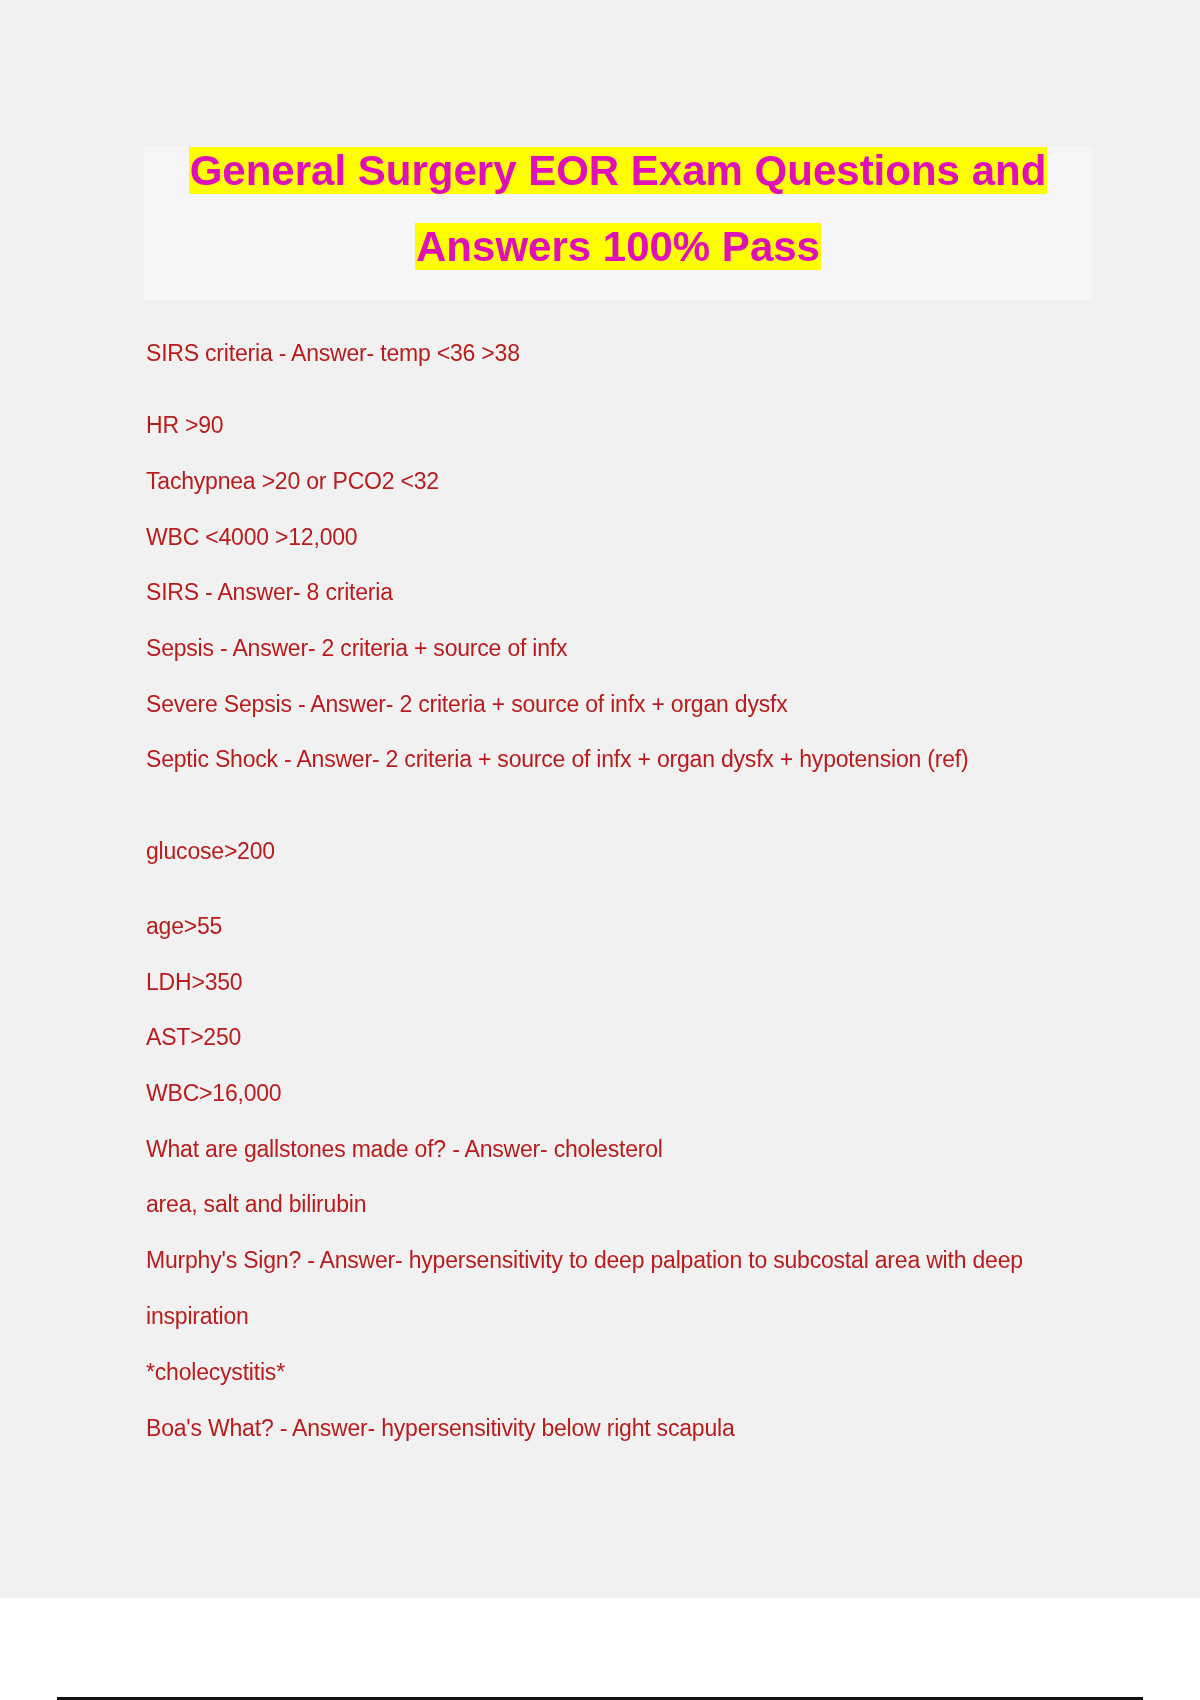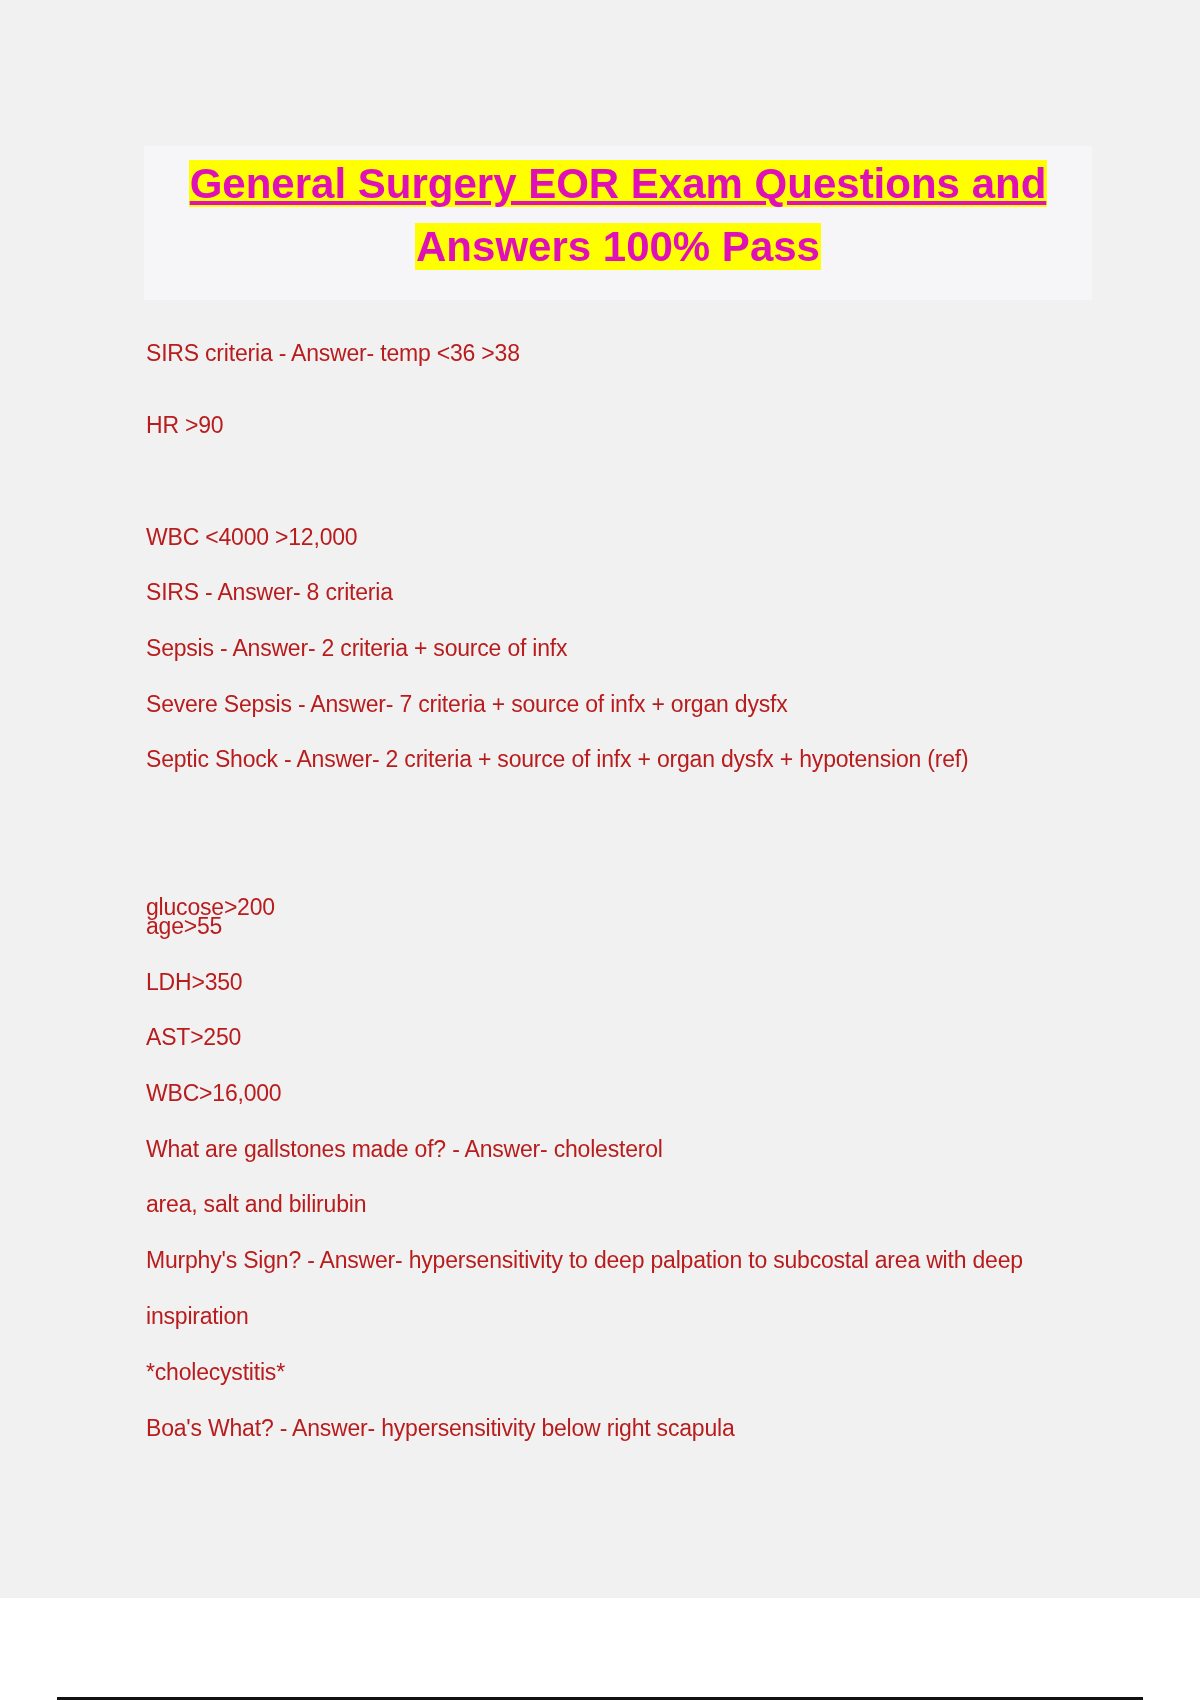--- a/index.html
+++ b/index.html
@@ -33,21 +33,21 @@
       text-align: center;
       font-weight: bold;
       font-size: 42px;
       line-height: 50px;
       color: #e010b8;
     }
     .title-line span {
       background: #ffff00;
       padding: 0 1px;
     }
-    .title-line.l1 { top: 13px; text-decoration: underline; }
+    .title-line.l1 { top: 0px; }
     .title-line.l2 { top: 76px; }
     .body-line {
       position: absolute;
       left: 146px;
       font-size: 23px;
       line-height: 30px;
       color: #b91c1c;
       white-space: nowrap;
       letter-spacing: -0.2px;
     }
@@ -64,26 +64,27 @@
 <body>
 
 <div class="page">
   <div class="title-box">
     <div class="title-line l1"><span>General Surgery EOR Exam Questions and</span></div>
     <div class="title-line l2"><span>Answers 100% Pass</span></div>
   </div>
 
   <div class="body-line" style="top:338px">SIRS criteria - Answer- temp &lt;36 &gt;38</div>
   <div class="body-line" style="top:410px">HR &gt;90</div>
+  <div class="body-line" style="top:466px">Tachypnea &gt;20 or PCO2 &lt;32</div>
   <div class="body-line" style="top:522px">WBC &lt;4000 &gt;12,000</div>
   <div class="body-line" style="top:577px">SIRS - Answer- 8 criteria</div>
   <div class="body-line" style="top:633px">Sepsis - Answer- 2 criteria + source of infx</div>
-  <div class="body-line" style="top:689px">Severe Sepsis - Answer- 7 criteria + source of infx + organ dysfx</div>
+  <div class="body-line" style="top:689px">Severe Sepsis - Answer- 2 criteria + source of infx + organ dysfx</div>
   <div class="body-line" style="top:744px">Septic Shock - Answer- 2 criteria + source of infx + organ dysfx + hypotension (ref)</div>
-  <div class="body-line" style="top:892px">glucose&gt;200</div>
+  <div class="body-line" style="top:836px">glucose&gt;200</div>
   <div class="body-line" style="top:911px">age&gt;55</div>
   <div class="body-line" style="top:967px">LDH&gt;350</div>
   <div class="body-line" style="top:1022px">AST&gt;250</div>
   <div class="body-line" style="top:1078px">WBC&gt;16,000</div>
   <div class="body-line" style="top:1134px">What are gallstones made of? - Answer- cholesterol</div>
   <div class="body-line" style="top:1189px">area, salt and bilirubin</div>
   <div class="body-line" style="top:1245px">Murphy's Sign? - Answer- hypersensitivity to deep palpation to subcostal area with deep</div>
   <div class="body-line" style="top:1301px">inspiration</div>
   <div class="body-line" style="top:1357px">*cholecystitis*</div>
   <div class="body-line" style="top:1413px">Boa's What? - Answer- hypersensitivity below right scapula</div>

